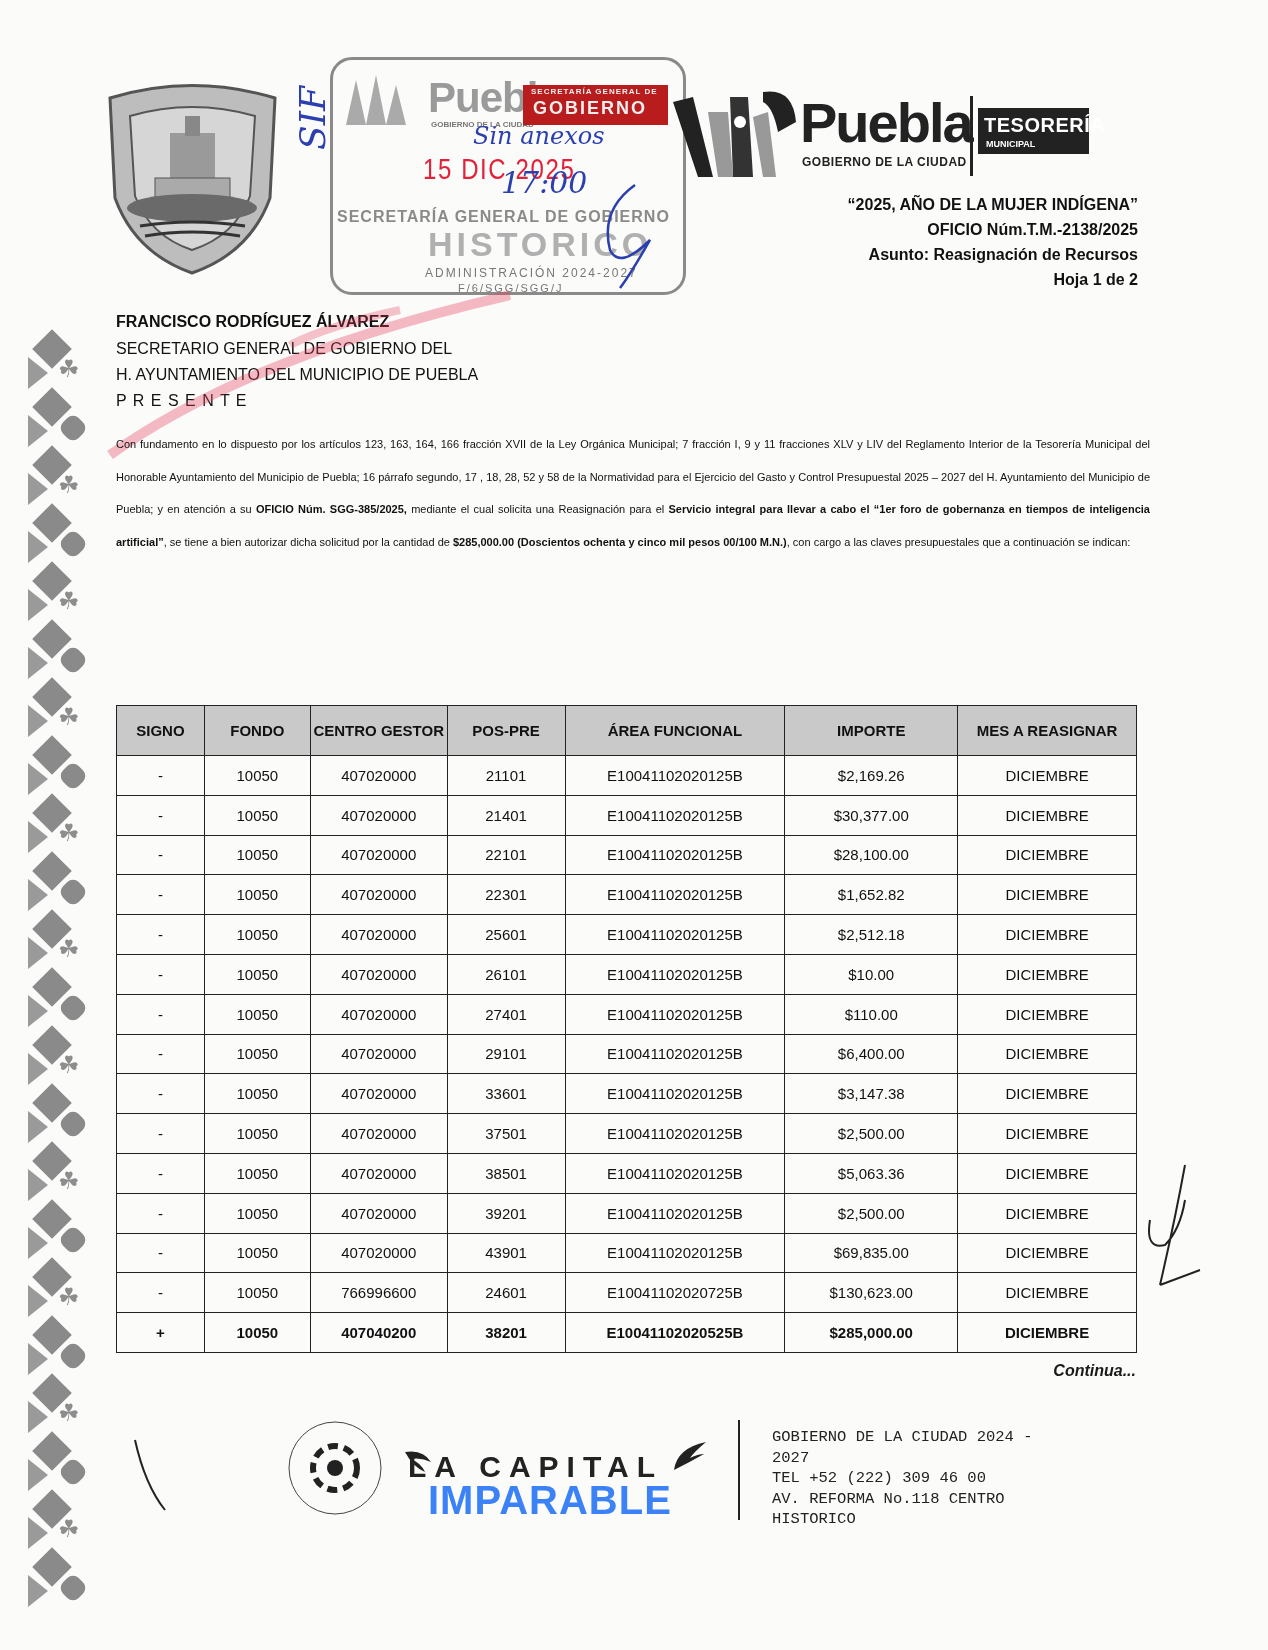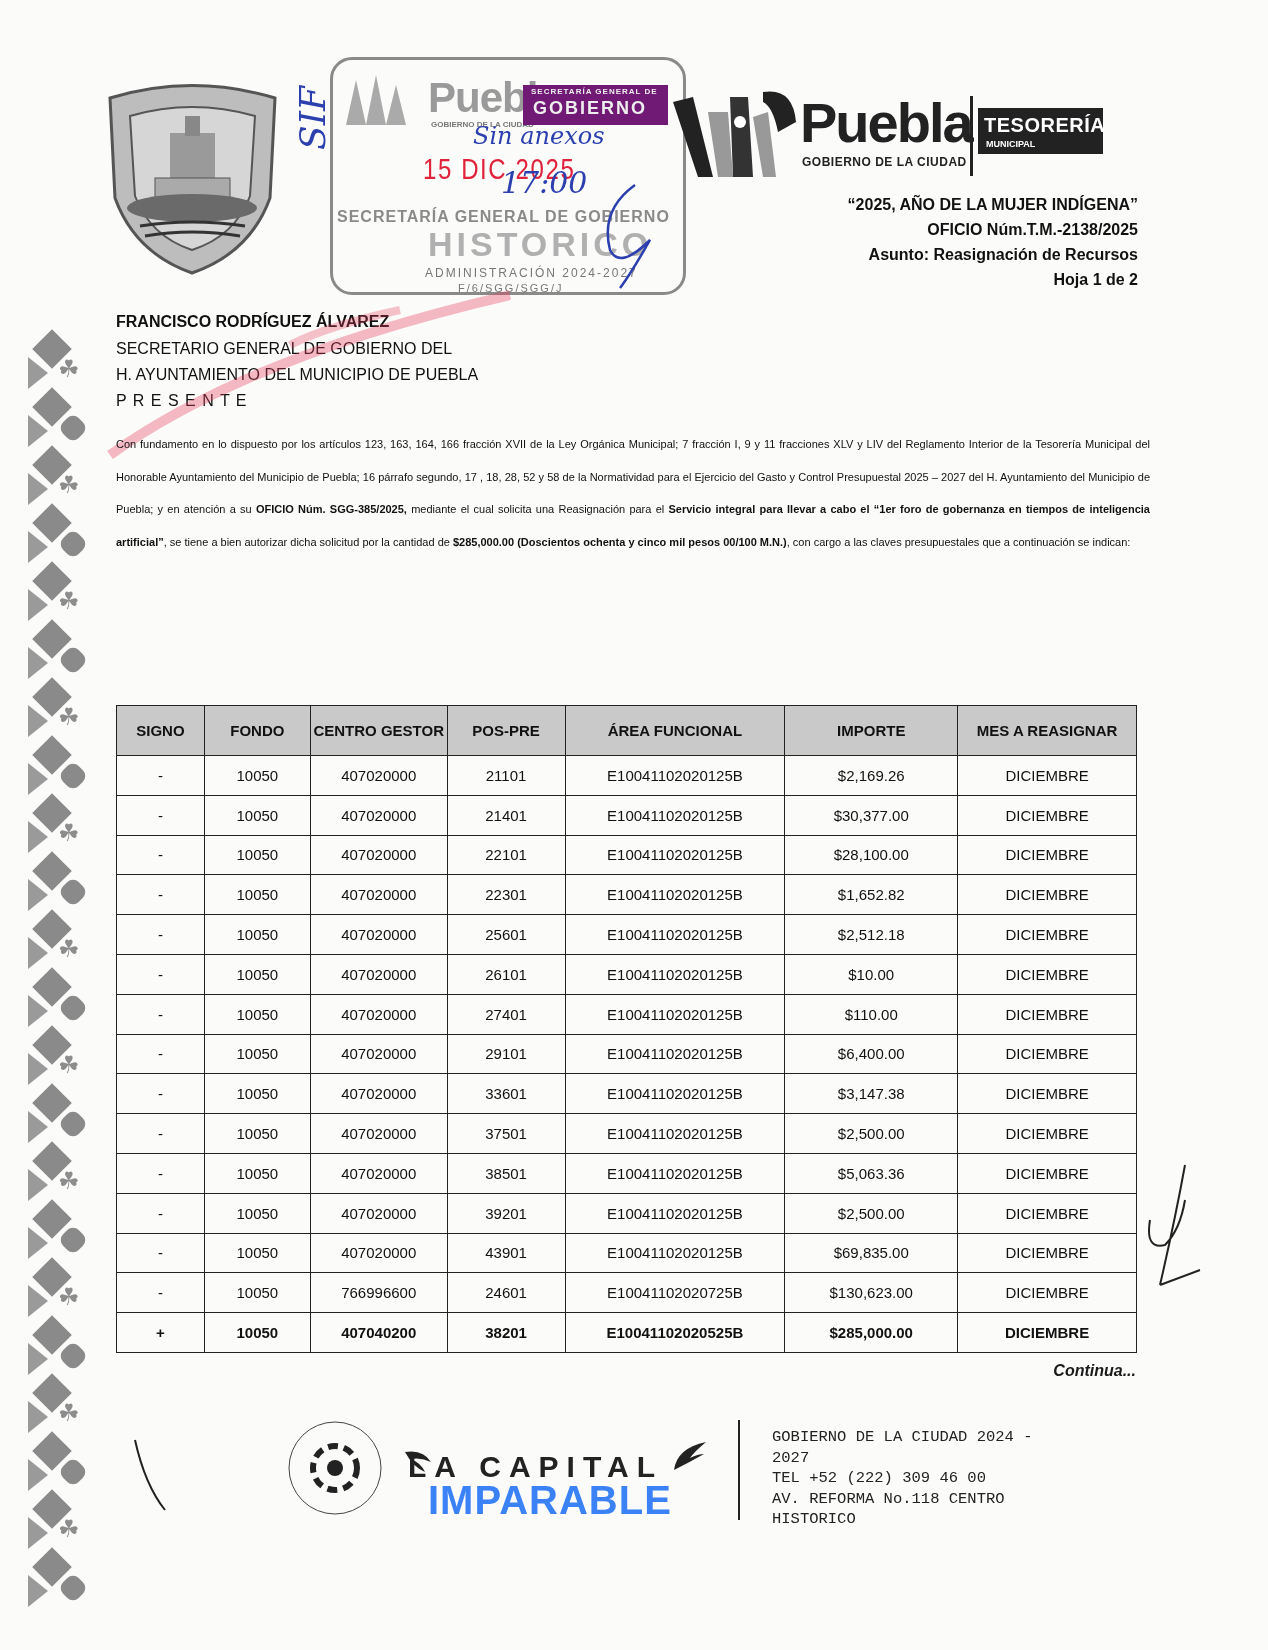--- a/index.html
+++ b/index.html
@@ -17,36 +17,36 @@
   .flower { font-size:24px; color:#8d8d8d; line-height:1; }
   .tri { width:0; height:0; border-top:16px solid transparent; border-bottom:16px solid transparent; border-left:20px solid #9a9a9a; }
 
   
   .crest { left:100px; top:78px; width:185px; height:200px; }
 
   
   .stamp { left:330px; top:57px; width:350px; height:232px; border:3px solid #8a8a8a; border-radius:22px; }
   .stamp .st-logo-text { position:absolute; left:95px; top:14px; font-size:42px; font-weight:bold; color:#9a9a9a; letter-spacing:-1px; }
   .stamp .st-logo-sub { position:absolute; left:98px; top:60px; font-size:8px; font-weight:bold; color:#777; }
-  .stamp .st-sgg-box { position:absolute; left:190px; top:25px; width:145px; height:40px; background:#701a75; color:#eee; }
+  .stamp .st-sgg-box { position:absolute; left:190px; top:25px; width:145px; height:40px; background:#b91c1c; color:#eee; }
   .stamp .st-sgg-small { position:absolute; left:8px; top:2px; font-size:8px; font-weight:bold; letter-spacing:1px; }
   .stamp .st-sgg-big { position:absolute; left:10px; top:13px; font-size:18px; font-weight:bold; letter-spacing:2px; }
   .stamp .st-date { position:absolute; left:90px; top:92px; font-size:30px; color:#e0223a; font-family:"Liberation Sans", sans-serif; transform:scaleX(0.8); transform-origin:left; letter-spacing:2px; }
   .stamp .st-dept { position:absolute; left:4px; top:148px; font-size:16px; font-weight:bold; color:#8a8a8a; letter-spacing:1px; white-space:nowrap; }
   .stamp .st-recibido { position:absolute; left:95px; top:165px; font-size:34px; font-weight:bold; color:#b0b0b0; letter-spacing:4px; }
   .stamp .st-admin { position:absolute; left:92px; top:206px; font-size:12px; color:#777; letter-spacing:2px; }
   .stamp .st-code { position:absolute; left:125px; top:222px; font-size:11px; color:#777; letter-spacing:2px; }
   .handwrite { font-family:"DejaVu Serif", serif; color:#2b3fae; font-style:italic; }
 
   
   .pb-art { left:668px; top:82px; width:130px; height:95px; }
   .pb-word { left:800px; top:95px; font-size:56px; font-weight:bold; color:#222; letter-spacing:-2px; line-height:1; }
   .pb-sub { left:802px; top:155px; font-size:12px; font-weight:bold; color:#222; letter-spacing:0.5px; }
   .pb-divider { left:970px; top:96px; width:3px; height:80px; background:#222; }
-  .tes-box { left:978px; top:108px; width:125px; height:46px; background:#222; color:#fff; }
+  .tes-box { left:978px; top:108px; width:111px; height:46px; background:#222; color:#fff; }
   .tes-box .t1 { position:absolute; left:6px; top:6px; font-size:20px; font-weight:bold; letter-spacing:0.5px; }
   .tes-box .t2 { position:absolute; left:8px; top:31px; font-size:9px; font-weight:bold; }
 
   .hdr-right { right:130px; text-align:right; font-weight:bold; font-size:16px; color:#111; }
 
   .addressee { left:116px; font-size:16px; color:#111; }
   .addressee.bold { font-weight:bold; }
 
   .body-text {
     left:116px; top:428px; width:1034px; font-size:11px; line-height:32.6px; text-align:justify; color:#111;

